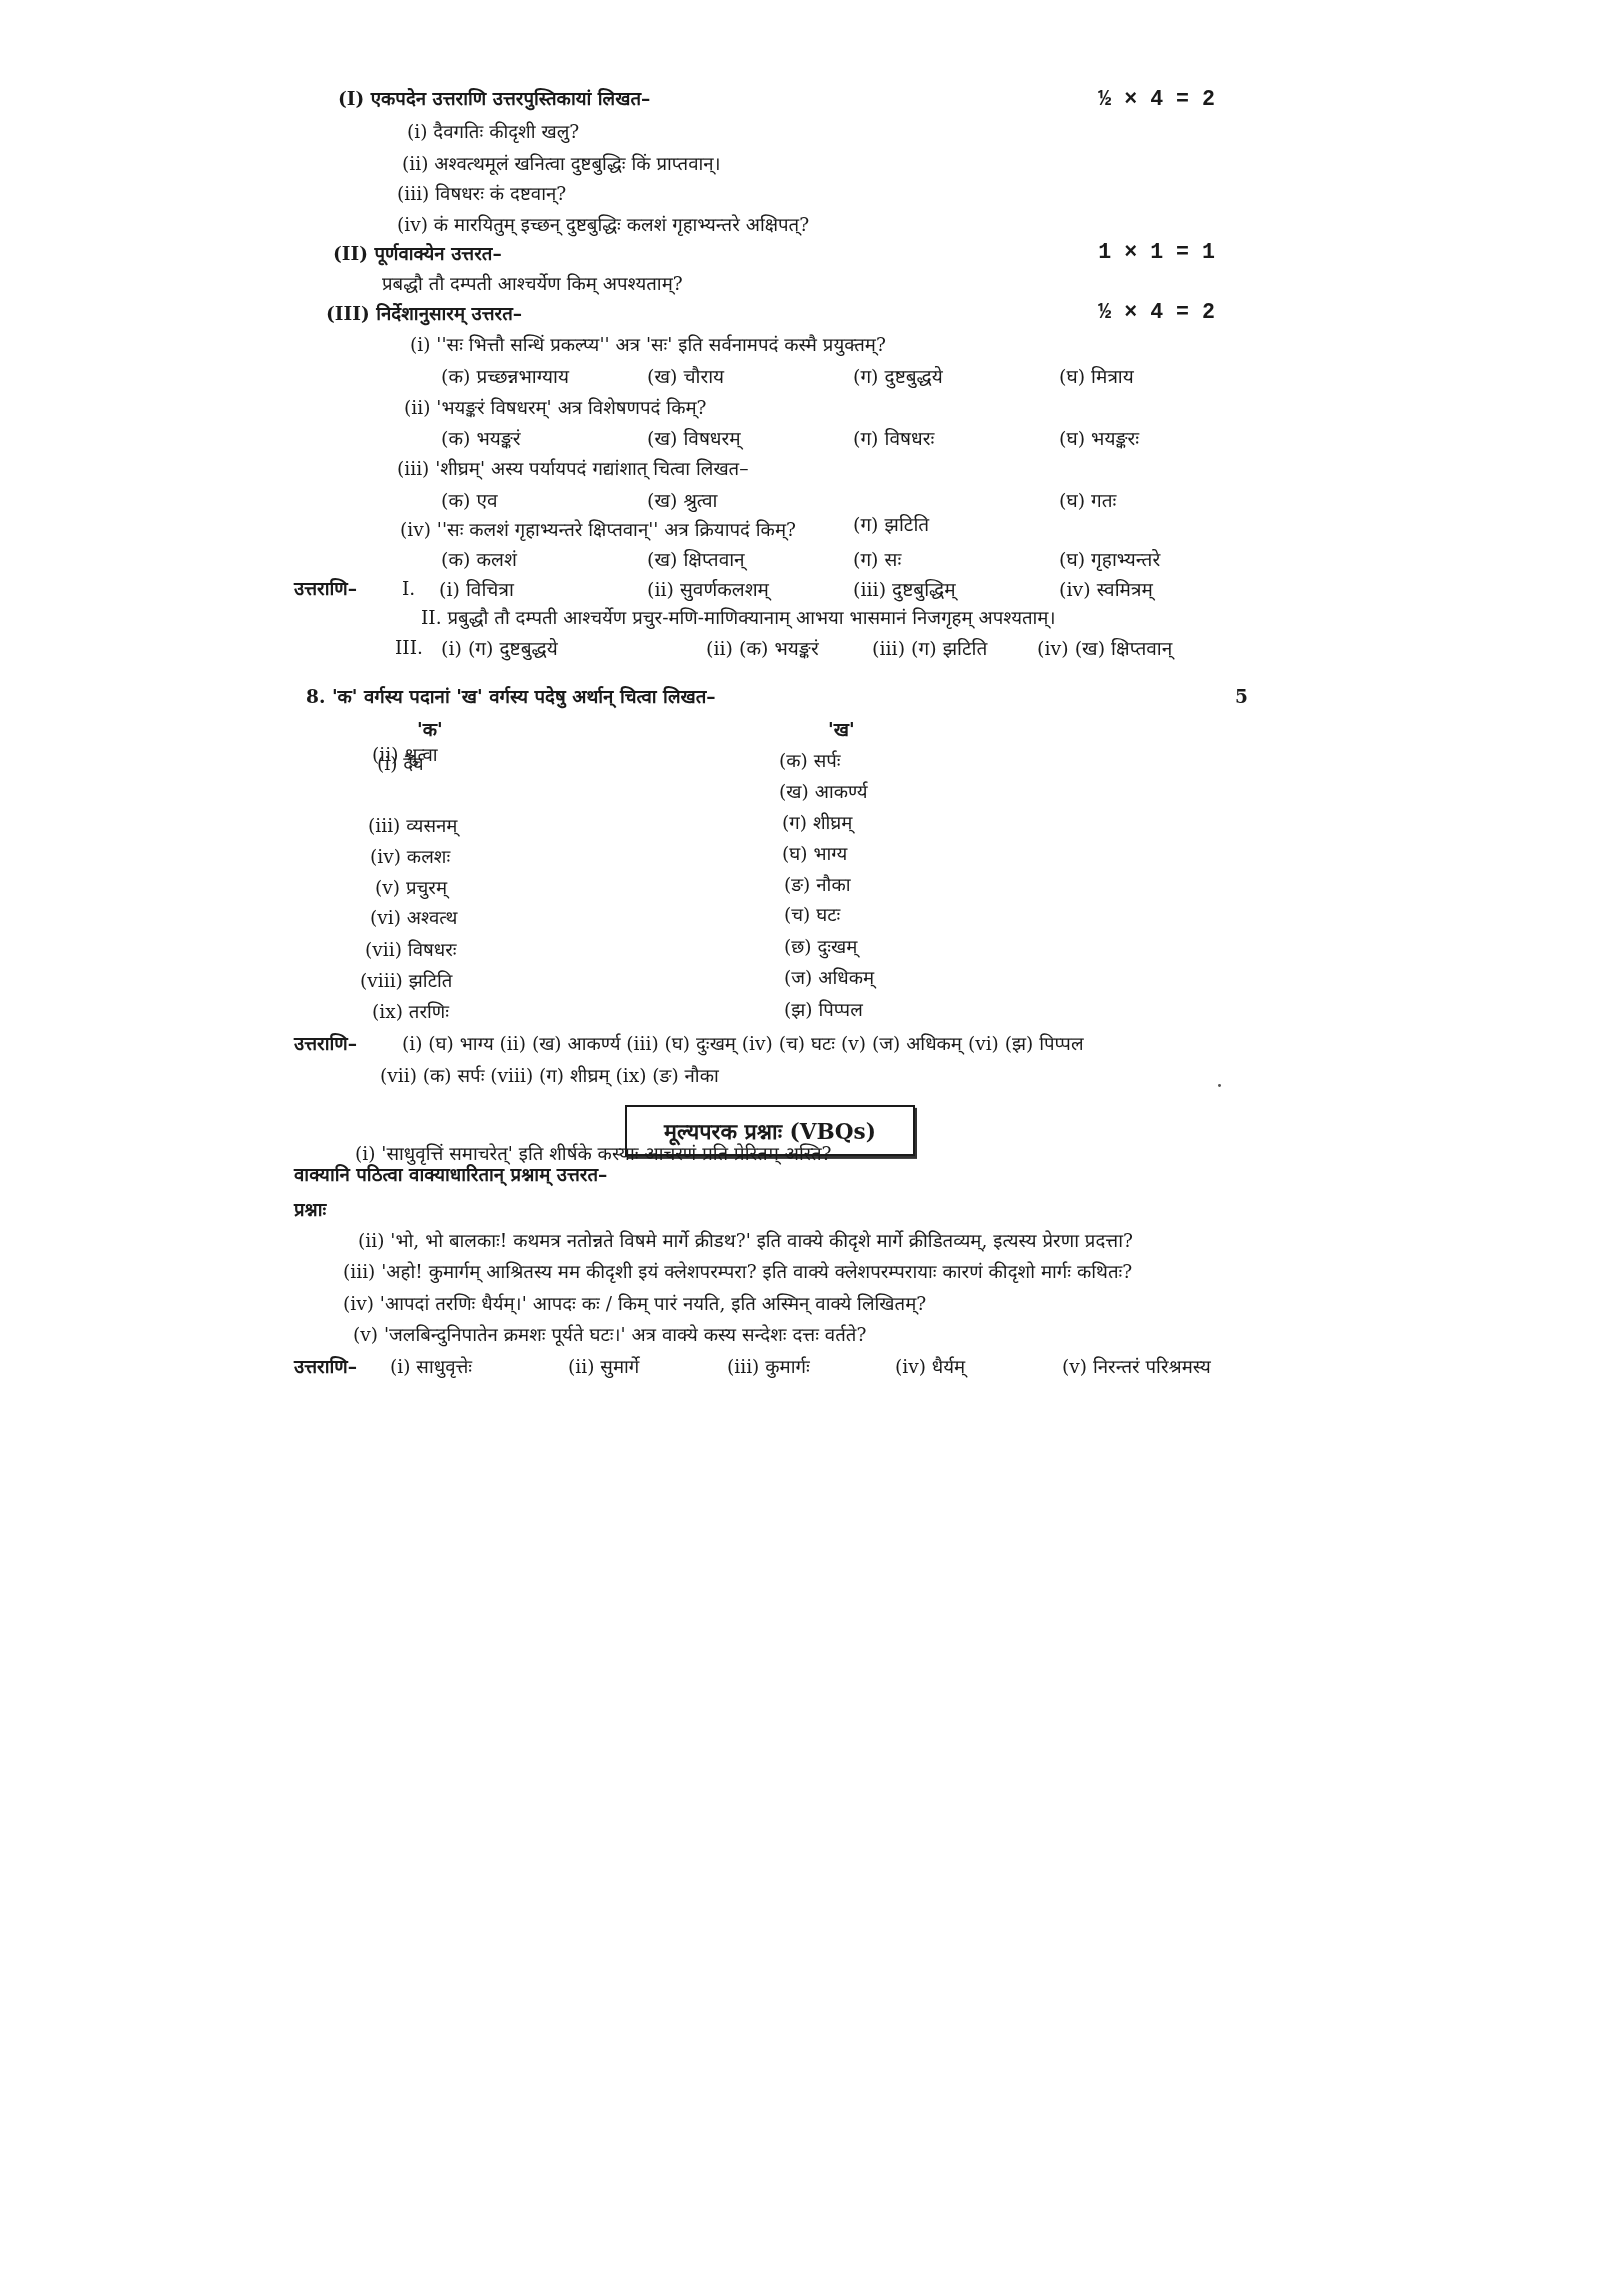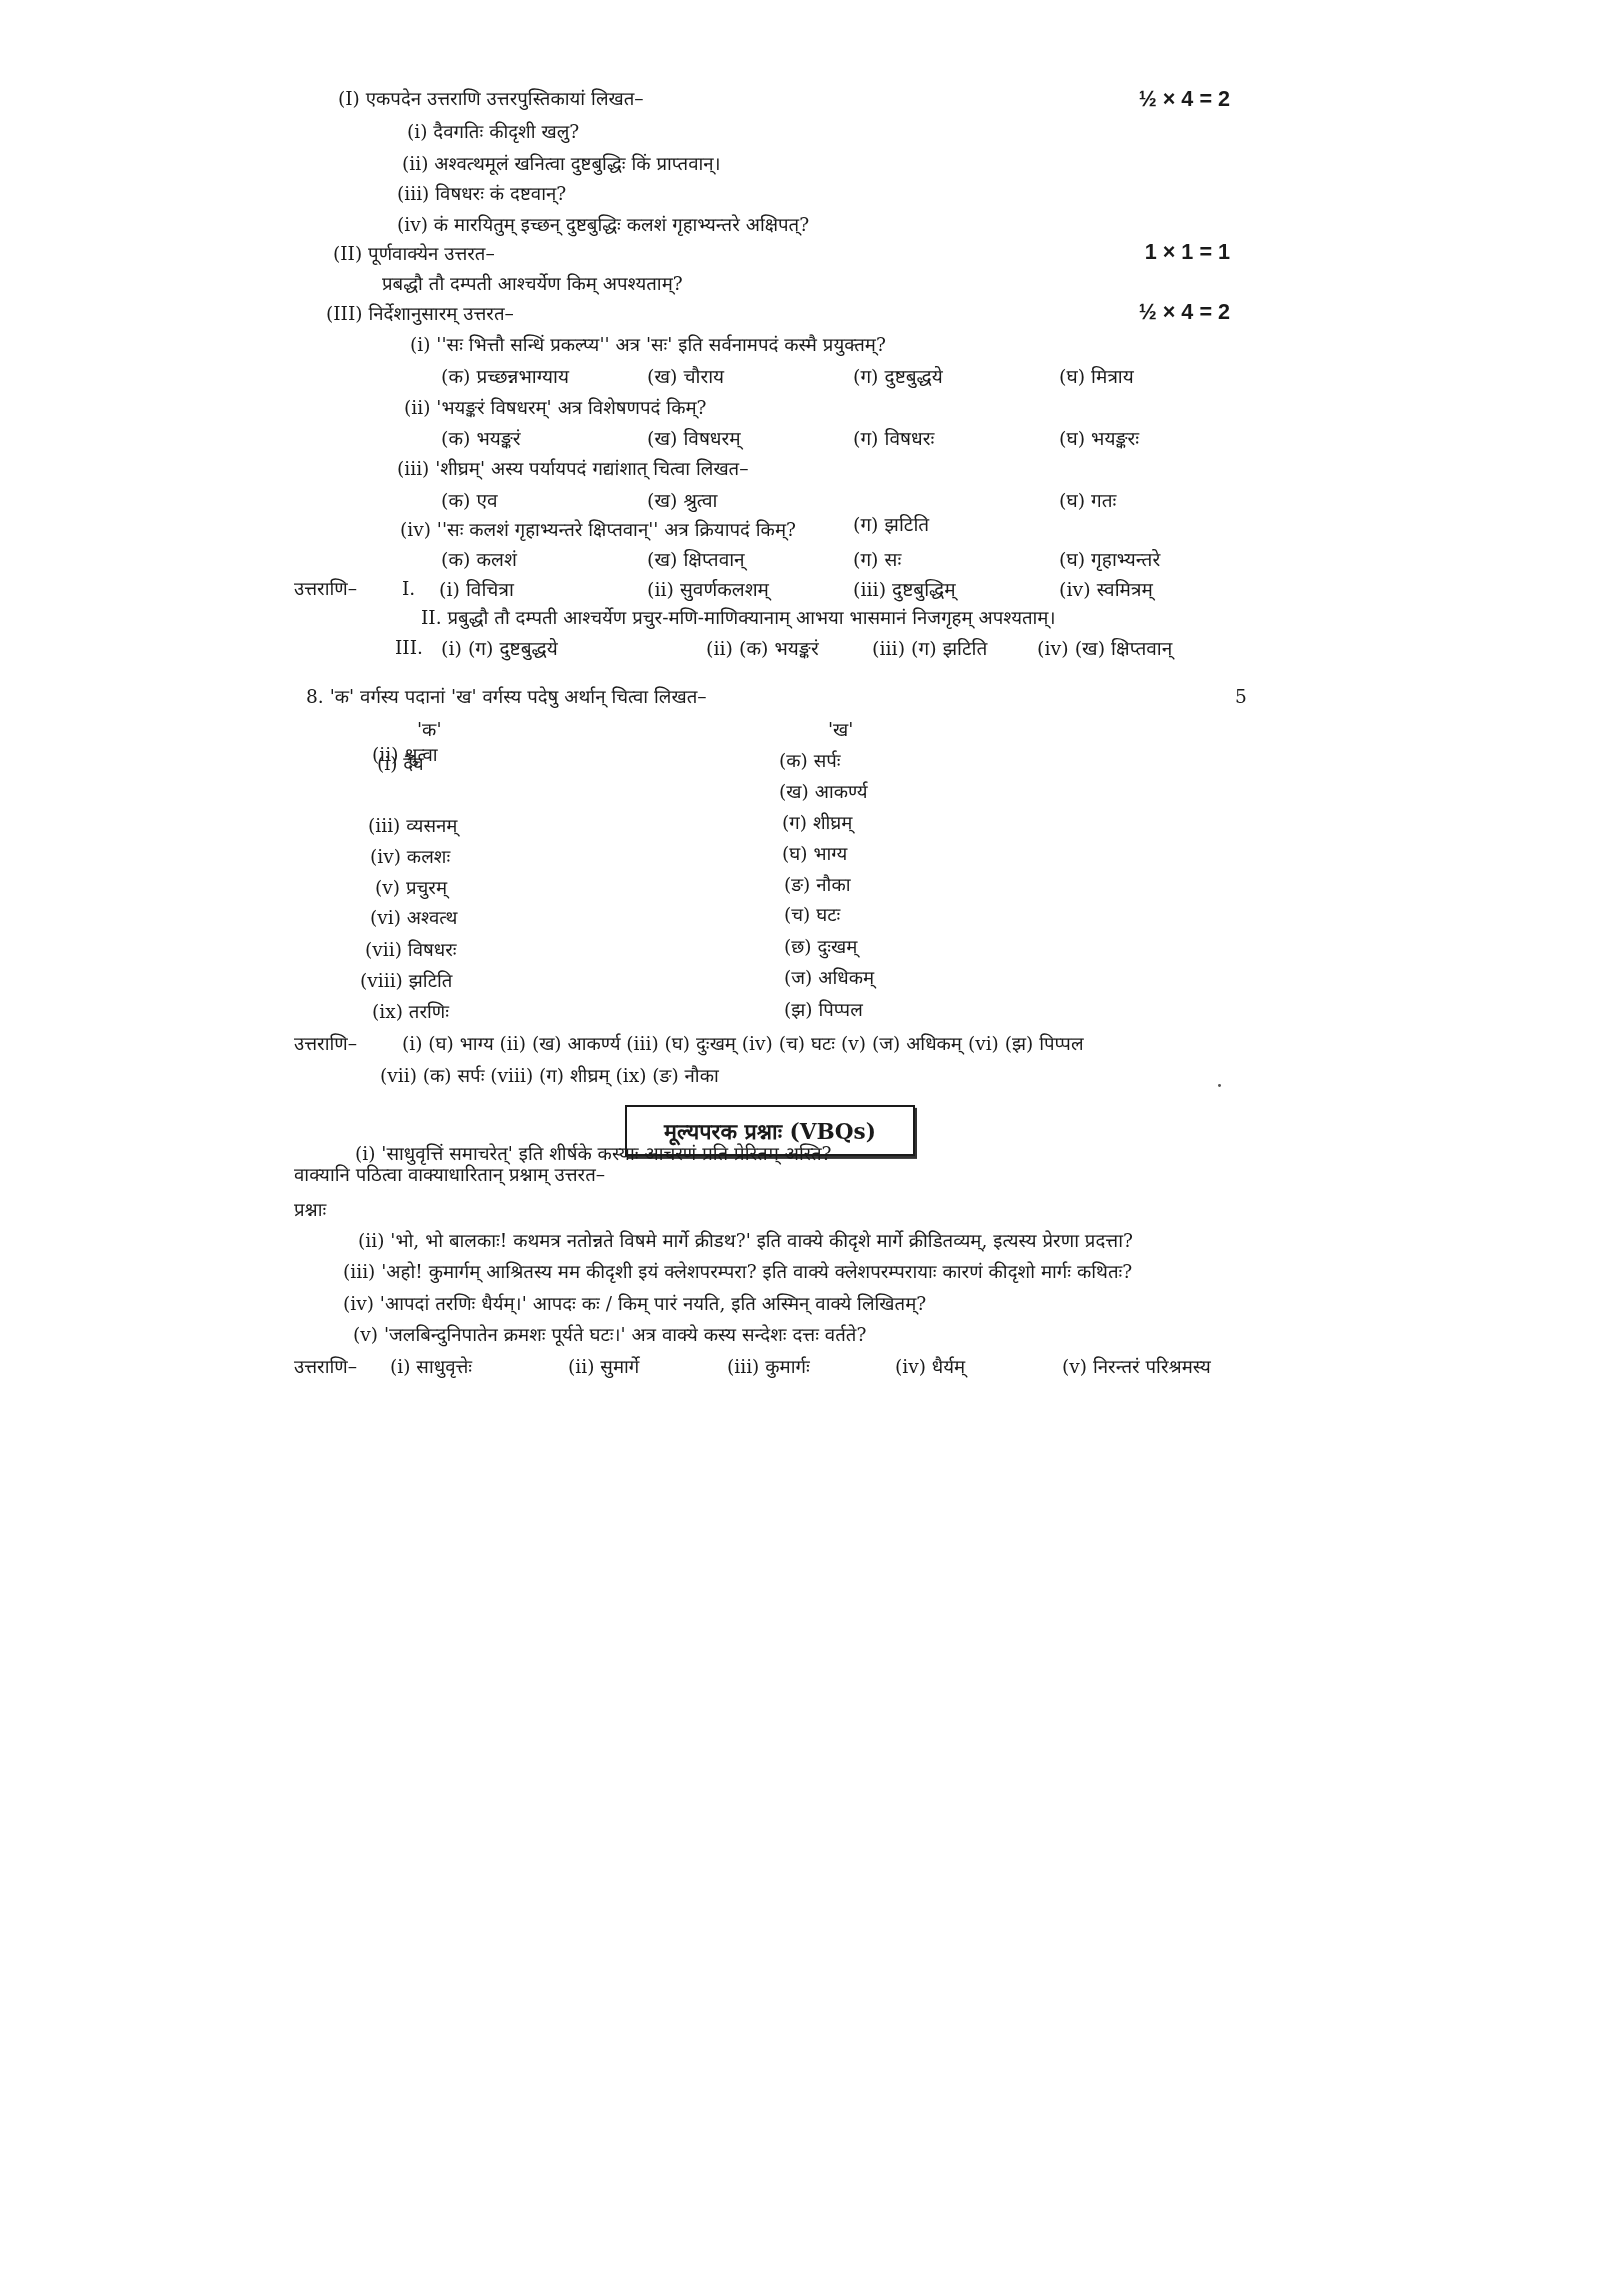--- a/index.html
+++ b/index.html
@@ -1,20 +1,20 @@
 <!DOCTYPE html>
 <html><head>
 <meta charset="utf-8">
 <style>
   html, body { margin:0; padding:0; background:#ffffff; }
   body { width:1620px; height:2293px; position:relative; overflow:hidden;
          font-family:"DejaVu Serif", "Liberation Serif", serif; color:#1a1a1a; }
   .ln { position:absolute; white-space:nowrap; font-size:18.6px; line-height:25.5px; transform:translateY(-50%); }
-  .b { font-weight:normal; }
-  .marks { position:absolute; right:390px; font-family:Liberation Sans, sans-serif; font-weight:bold; font-size:21.6px; transform:translateY(-50%); }
+  .b { font-weight:bold; }
+  .marks { position:absolute; right:405px; font-family:Liberation Mono, monospace; font-weight:bold; font-size:21.6px; transform:translateY(-50%); }
   .opt { position:absolute; white-space:nowrap; font-size:19px; transform:translateY(-50%); }
   .vbq-box { position:absolute; left:625px; top:1105px; width:286px; height:47px; border:2px solid #1a1a1a;
              box-shadow:2px 2.9px 0 #333; display:flex; align-items:center; justify-content:center;
              font-weight:bold; font-size:21.6px; }
   .bullet { position:absolute; left:1218px; top:1084px; width:2.9px; height:2.9px; background:#555; border-radius:50%; }
 </style>
 </head>
 <body>
 
 <div class="ln b" style="left:338px;top:99px">(I) एकपदेन उत्तराणि उत्तरपुस्तिकायां लिखत–</div>

